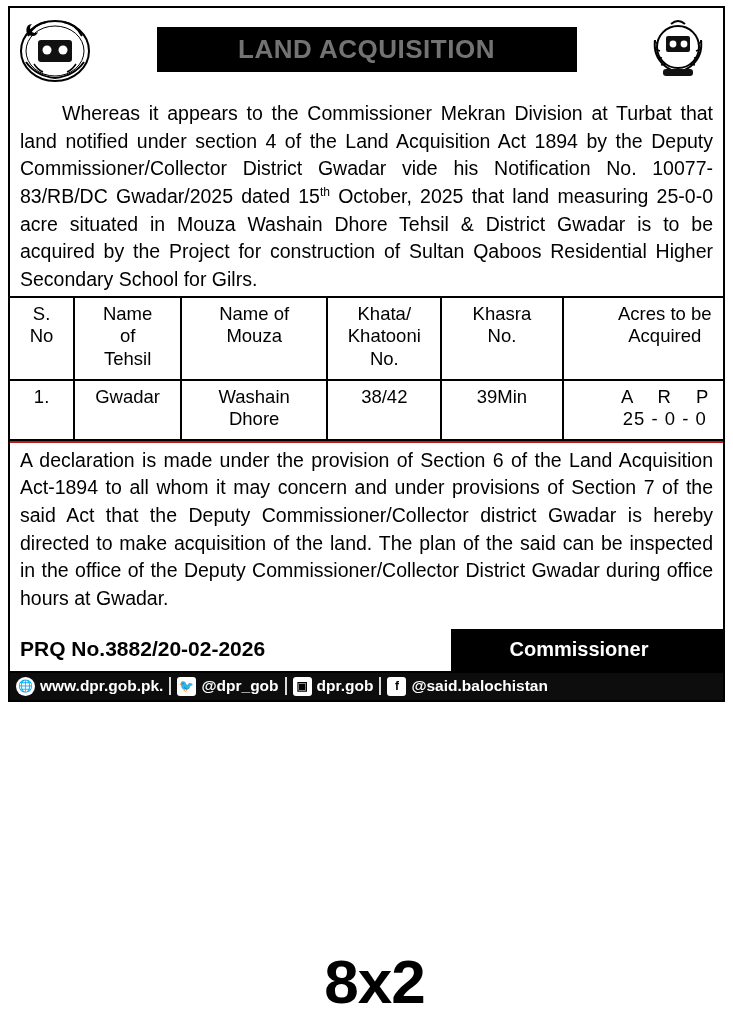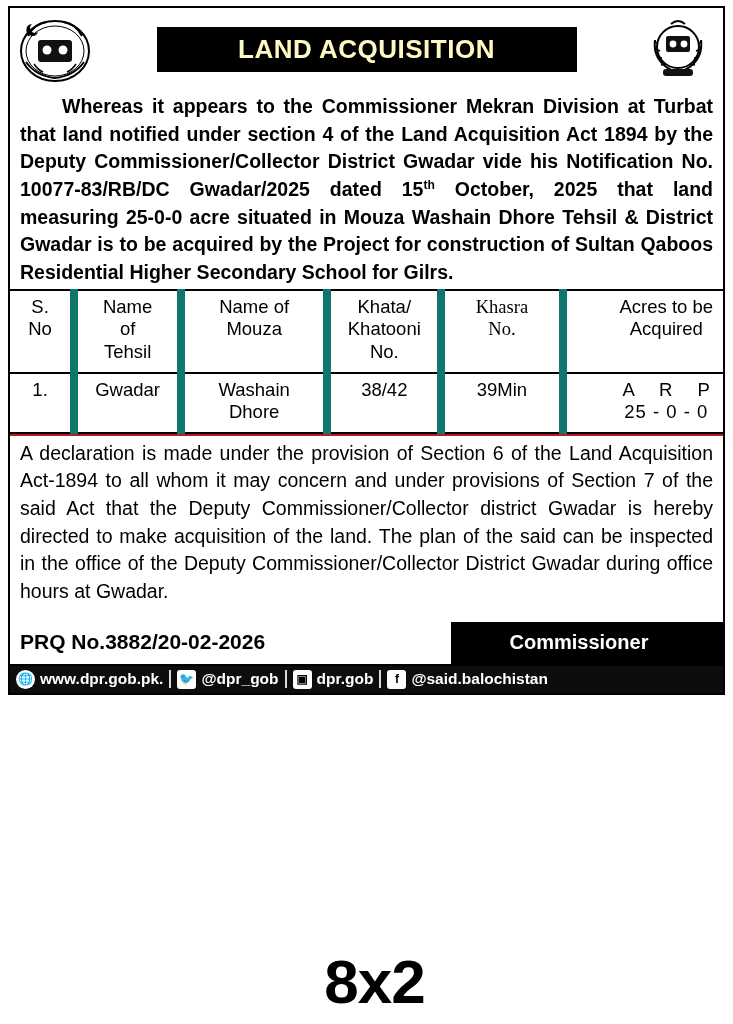--- a/index.html
+++ b/index.html
@@ -33,72 +33,72 @@
     width: 74px;
     height: 70px;
     flex: 0 0 74px;
     position: relative;
   }
   .crest svg { display: block; }
   .title-bar {
     flex: 1 1 auto;
     margin: 0 4px;
     background: #000;
-    color: #fef9c3;
+    color: #737373;
     text-align: center;
     padding: 9px 4px 10px 4px;
     max-width: 420px;
   }
   .title-bar .t {
     font-size: 26px;
     font-weight: bold;
     letter-spacing: 0.5px;
     line-height: 1;
   }
   
   .para {
     font-size: 19.5px;
     line-height: 1.42;
     text-align: justify;
     padding: 0 10px;
     margin: 0 0 2px 0;
     hyphens: none;
   }
-  .para.first { text-indent: 42px; margin-top: 5px; font-weight: bold; }
+  .para.first { text-indent: 42px; margin-top: 12px; }
   .para.second { text-indent: 42px; margin-top: 8px; margin-bottom: 7px; }
   sup { font-size: 0.62em; vertical-align: super; }
 
   
   table.land {
     width: 100%;
     border-collapse: collapse;
     border-top: 2px solid #000;
     border-bottom: 2px solid #000;
     font-size: 18.5px;
   }
   table.land th, table.land td {
-    border-left: 8px solid #0f766e;
+    border-left: 1px solid #0f766e;
     border-right: 2px solid #000;
     text-align: center;
     vertical-align: top;
     padding: 5px 2px 8px 2px;
     font-weight: normal;
     line-height: 1.22;
   }
   table.land th:first-child, table.land td:first-child { border-left: none; }
   table.land th:last-child, table.land td:last-child { border-right: none; padding-left: 45px; }
   table.land thead th {
     border-bottom: 2px solid #000;
     font-weight: normal;
   }
   .col-sno { width: 9%; }
   .col-tehsil { width: 15%; }
   .col-mouza { width: 20.5%; }
   .col-khata { width: 16%; }
-  .col-khasra { width: 17%; font-family: Liberation Serif, serif; }
+  .col-khasra { width: 17%; }
   .col-acres { width: 22.5%; }
   td.sno { text-align: left; padding-left: 10px; }
   .arp-head { letter-spacing: 10px; padding-left: 10px; }
   .arp-vals { letter-spacing: 1px; }
 
   
   .declaration {
     font-size: 19.5px;
     line-height: 1.42;
     text-align: justify;

